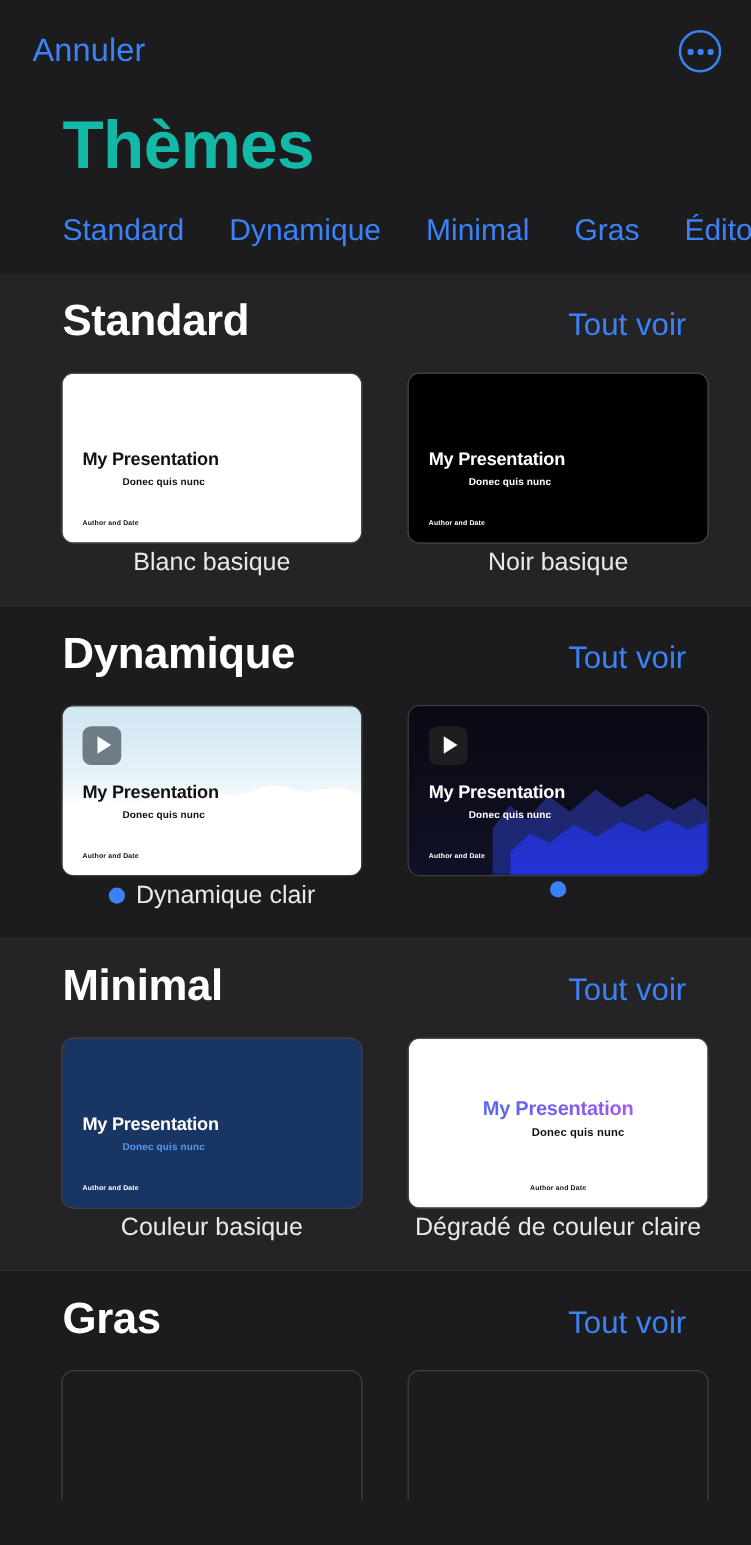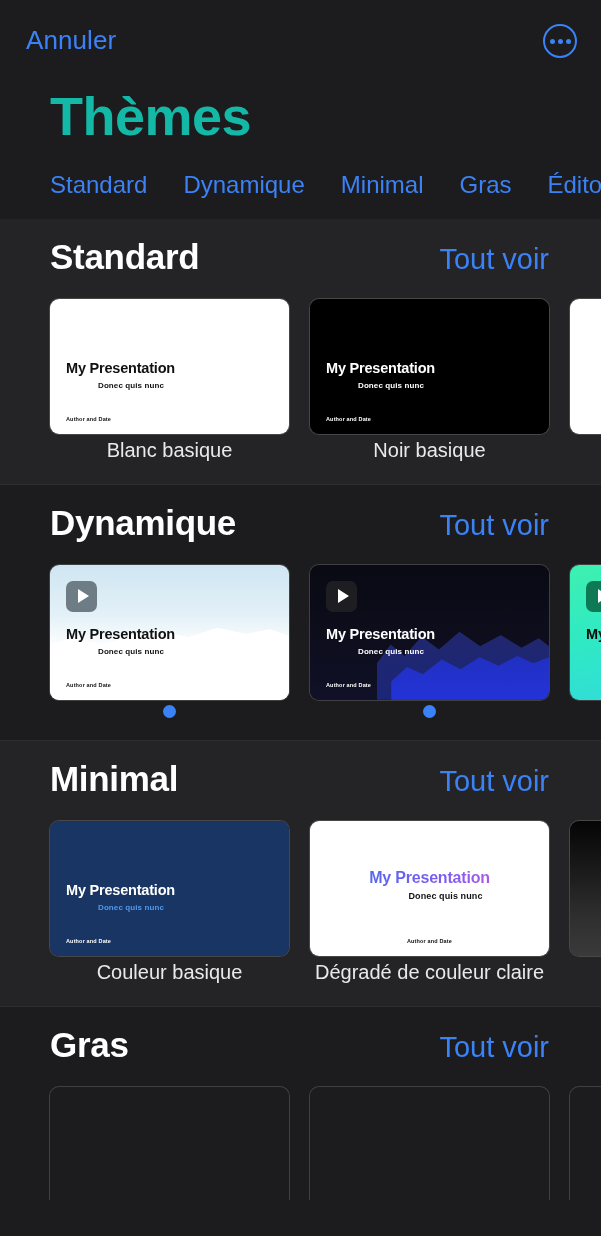--- a/index.html
+++ b/index.html
@@ -91,29 +91,29 @@
     justify-content: space-between;
     padding: 18px 52px 14px 50px;
   }
   .section-title {
     font-size: 35px;
     font-weight: bold;
     color: #ffffff;
     letter-spacing: -0.3px;
   }
   .see-all {
-    font-size: 29px;
+    font-size: 25px;
     color: #3b82f6;
     cursor: pointer;
   }
 
   
   .thumb-row {
     display: flex;
-    gap: 21px;
+    gap: 38px;
     padding: 8px 0 22px 50px;
     overflow: hidden;
     white-space: nowrap;
   }
   .thumb-cell {
     flex: 0 0 auto;
     width: 239px;
   }
   .thumb-frame {
     width: 239px; height: 135px;
@@ -357,20 +357,21 @@
               </div>
             <div class="slide-text">
               <div class="slide-title">My Presentation</div>
               <div class="slide-sub">Donec quis nunc</div>
             </div>
             <div class="slide-foot">Author and Date</div>
           </div>
         </div>
         <div class="thumb-label">
           <span class="dot"></span>
+          <span>Dynamique clair</span>
         </div>
       </div>
 
       <div class="thumb-cell">
         <div class="thumb-frame">
           <div class="slide sl-dyndark">
             <div class="mtn-back"></div>
             <div class="mtn-front"></div>
             <div class="play-chip dark">
                 <div class="play-tri"></div>

